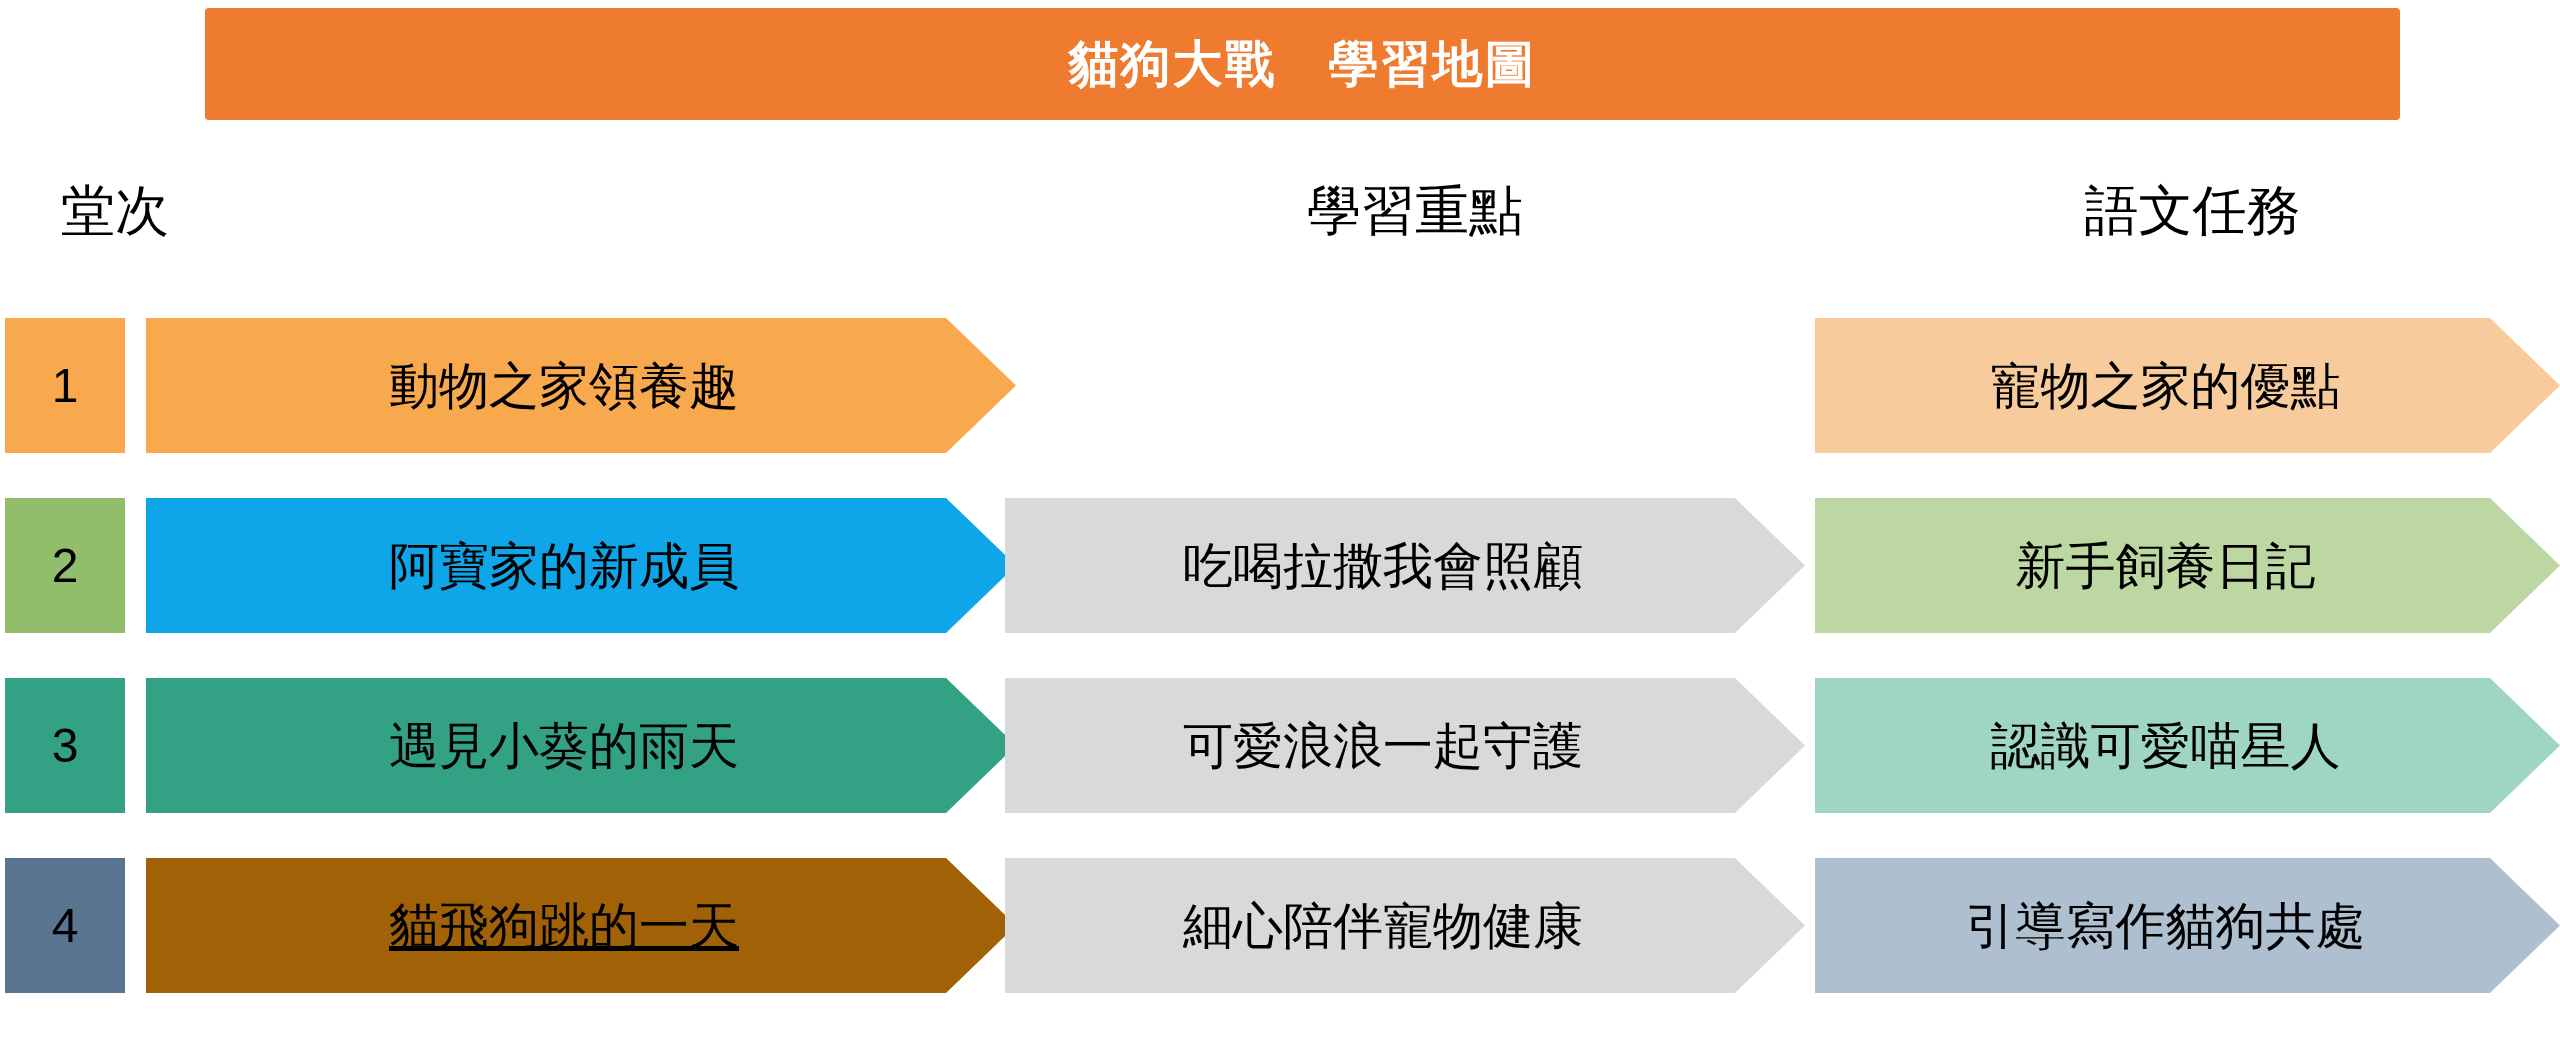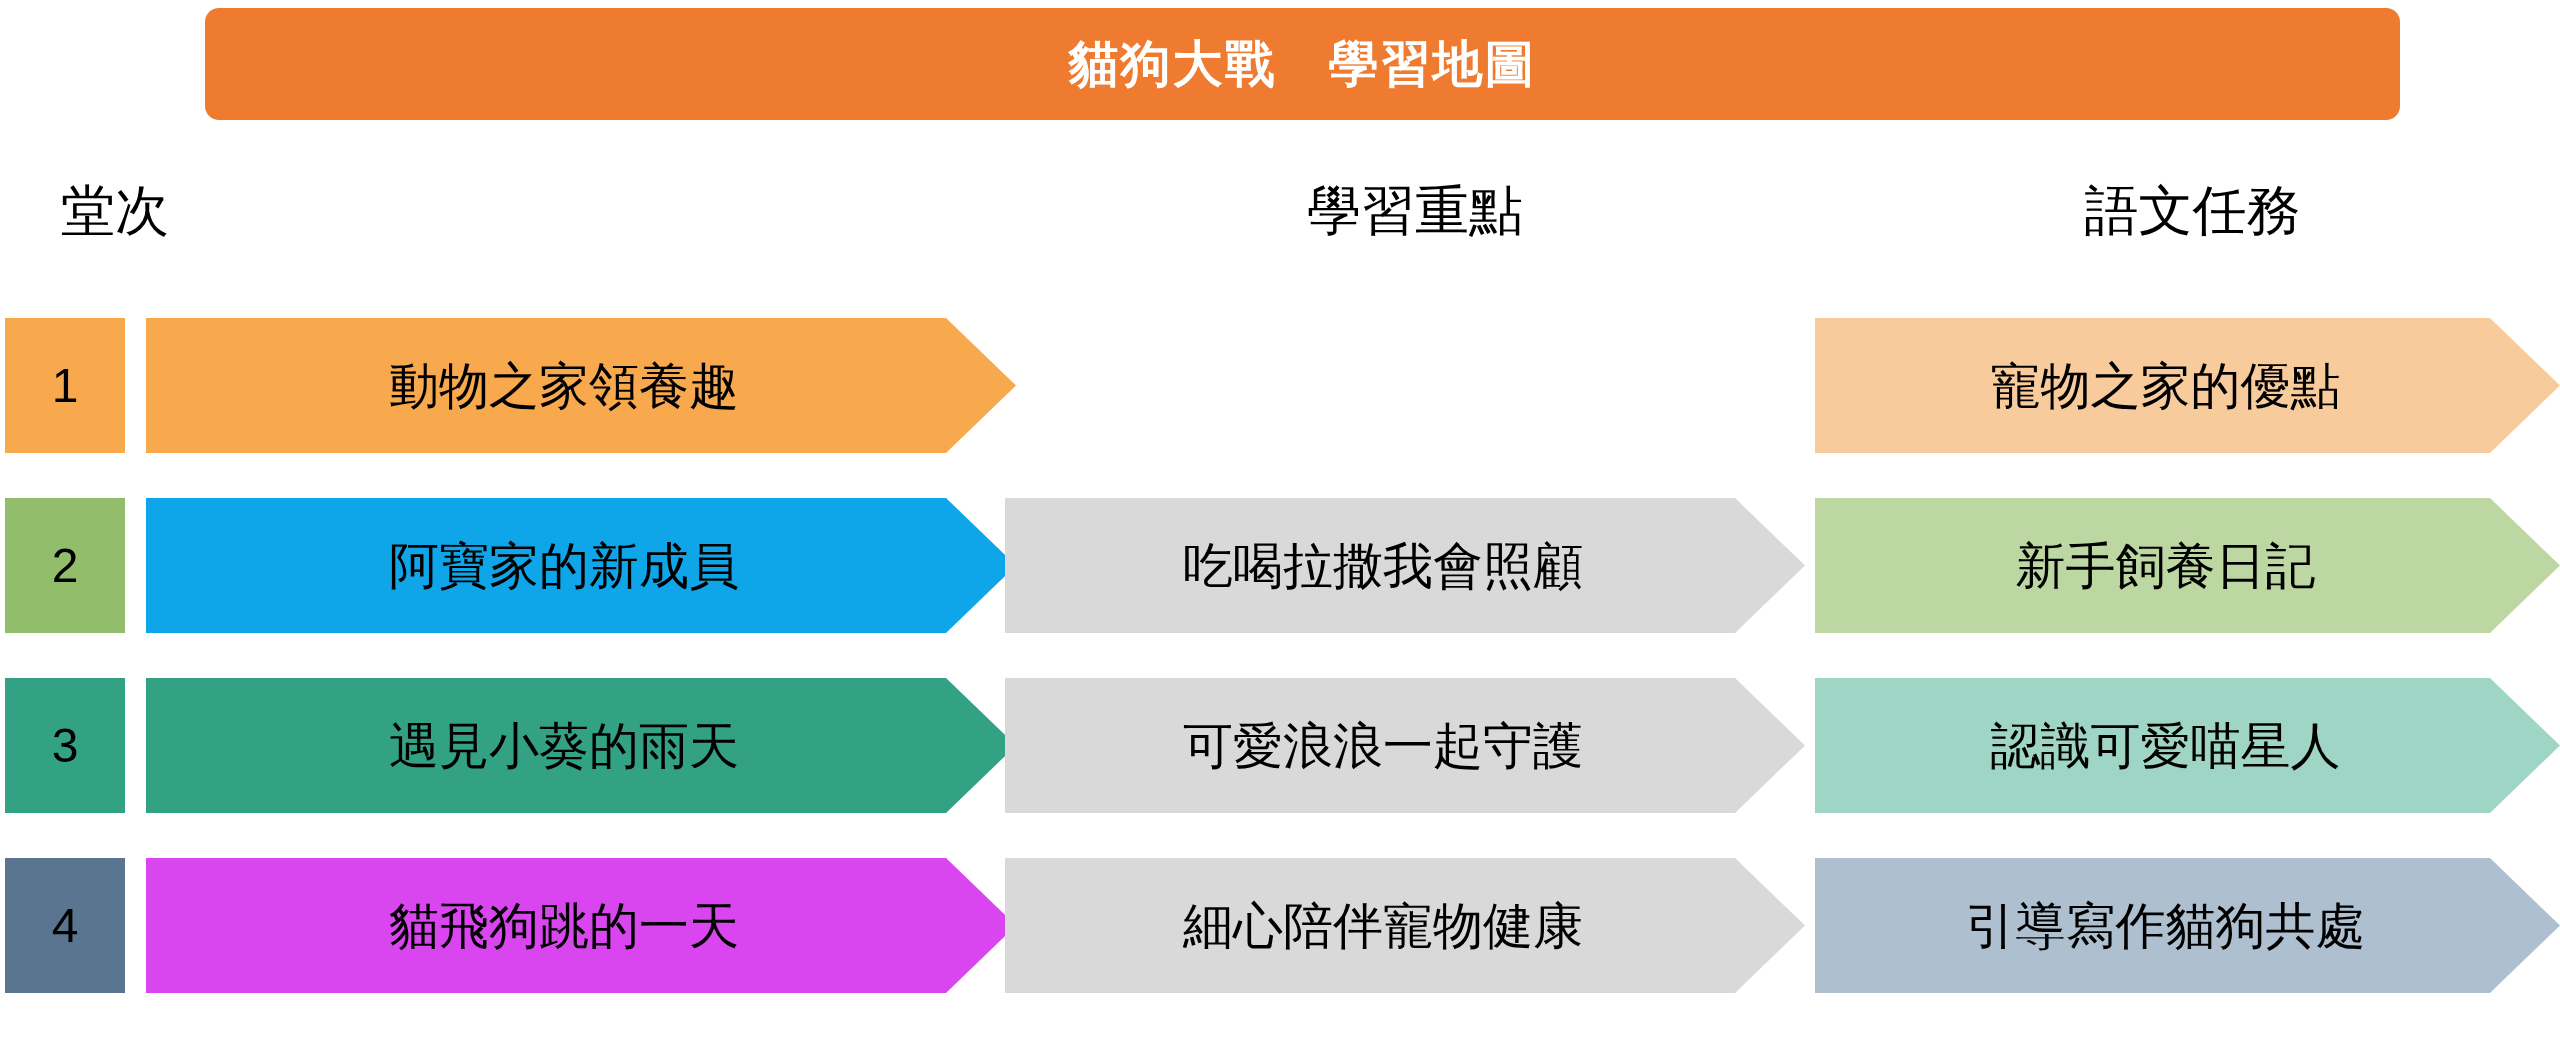--- a/index.html
+++ b/index.html
@@ -19,21 +19,21 @@
   }
 
   
   .title-bar {
     position: absolute;
     left: 205px;
     top: 8px;
     width: 2195px;
     height: 112px;
     background: #EE7B30;
-    border-radius: 14px;
+    border-radius: 4px;
     display: flex;
     align-items: center;
     justify-content: center;
   }
   .title-text {
     color: #ffffff;
     font-size: 50px;
     font-weight: bold;
     letter-spacing: 2px;
     white-space: pre;
@@ -170,21 +170,21 @@
     </div>
     <div class="chev task" style="background: rgb(159, 213, 196);">
       <span class="label">認識可愛喵星人</span>
     </div>
   </div>
 
   <div class="row">
     <div class="num-chip" style="background: rgb(89, 117, 144);">
       <span>4</span>
     </div>
-    <div class="chev unit" style="background: #d946ef;">
+    <div class="chev unit" style="background: #a16207; text-decoration: underline;">
       <span class="label">貓飛狗跳的一天</span>
     </div>
     <div class="chev focus" style="background: rgb(217, 217, 217);">
       <span class="label">細心陪伴寵物健康</span>
     </div>
     <div class="chev task" style="background: rgb(174, 192, 208);">
       <span class="label">引導寫作貓狗共處</span>
     </div>
   </div>
 

